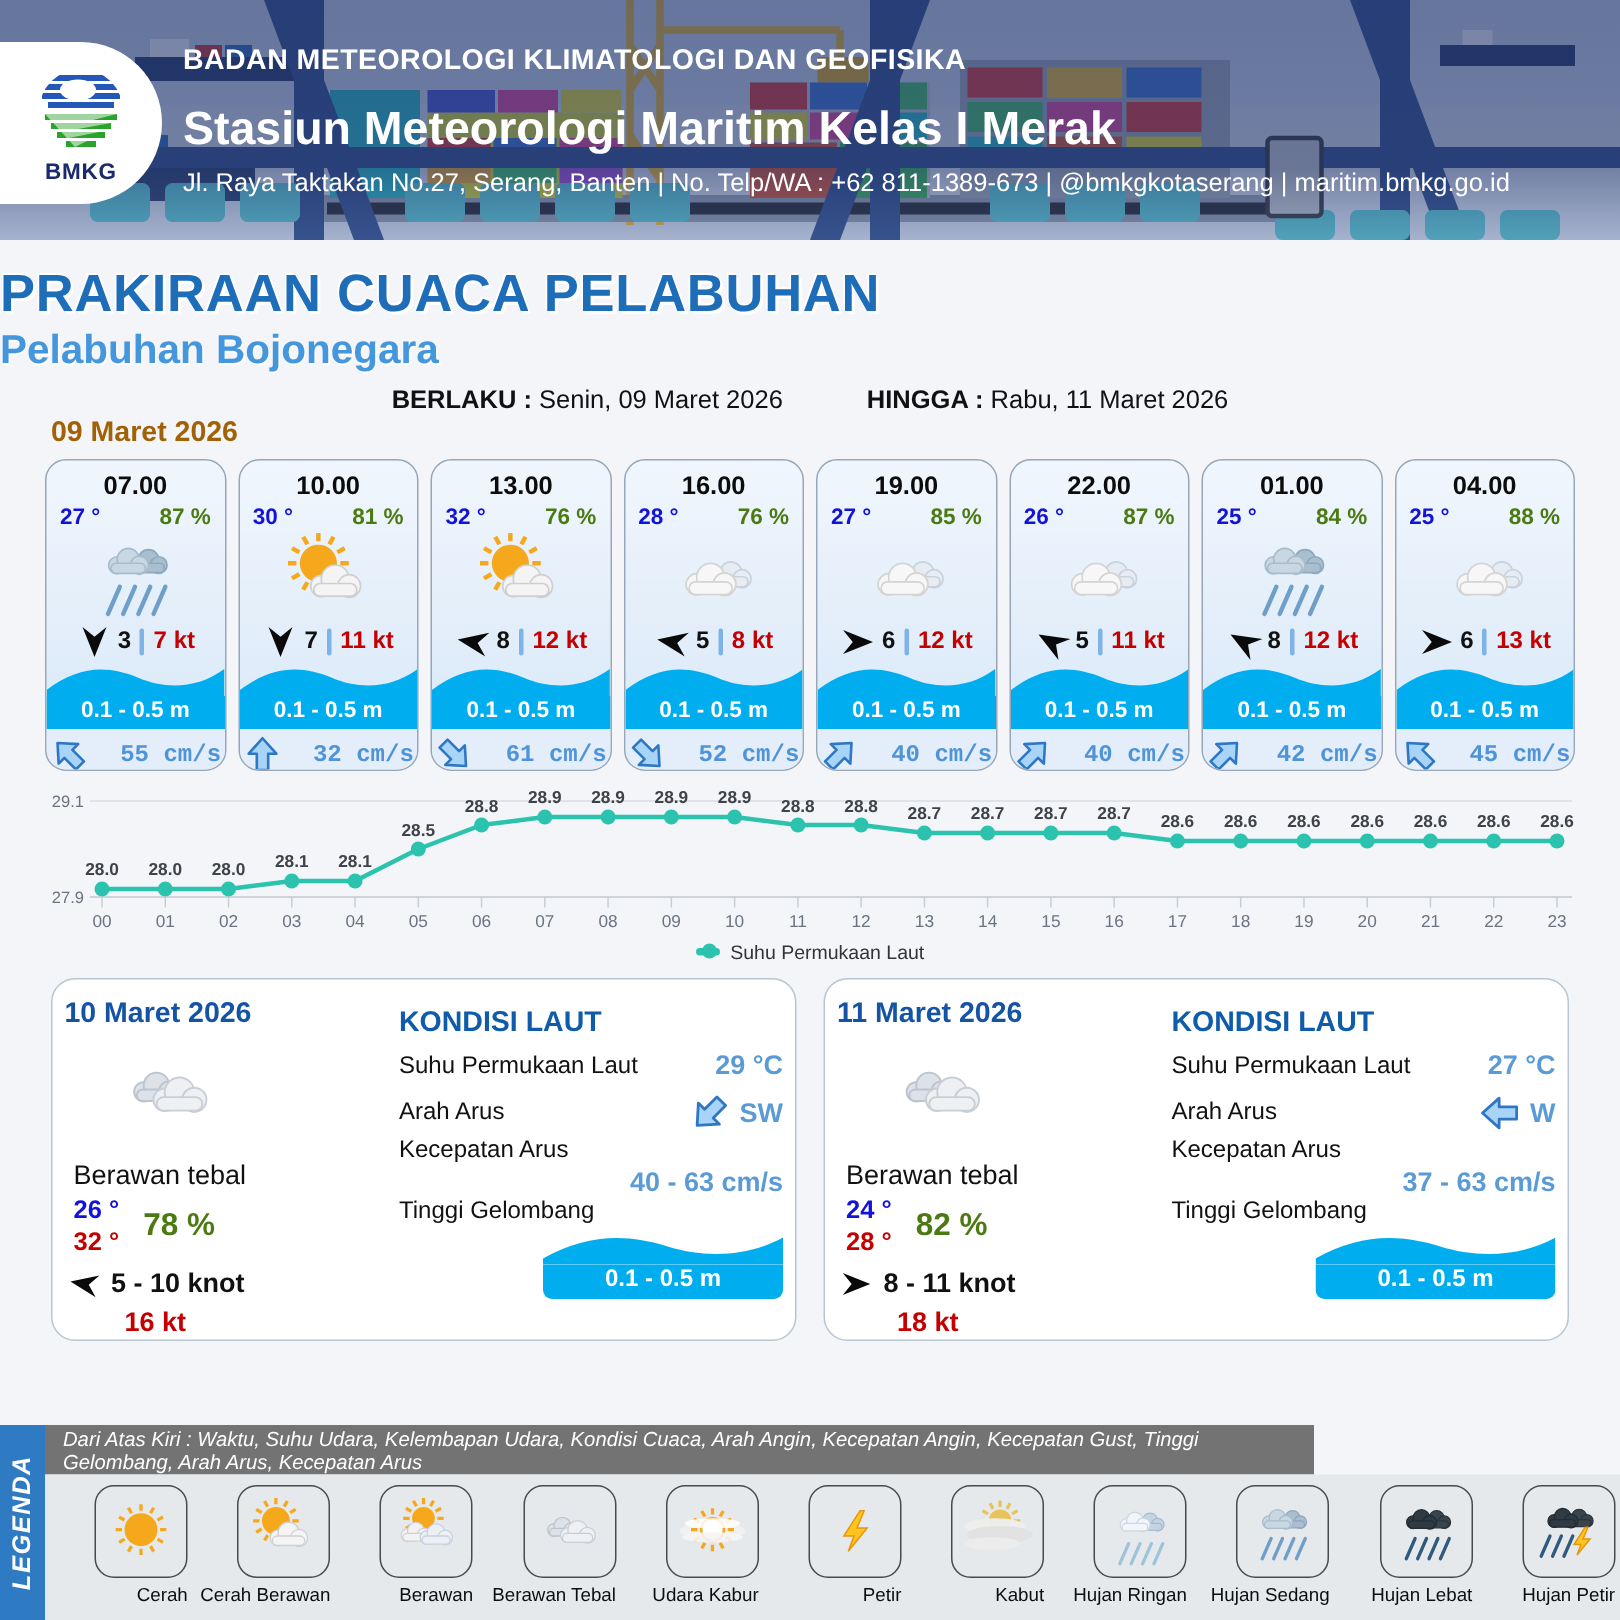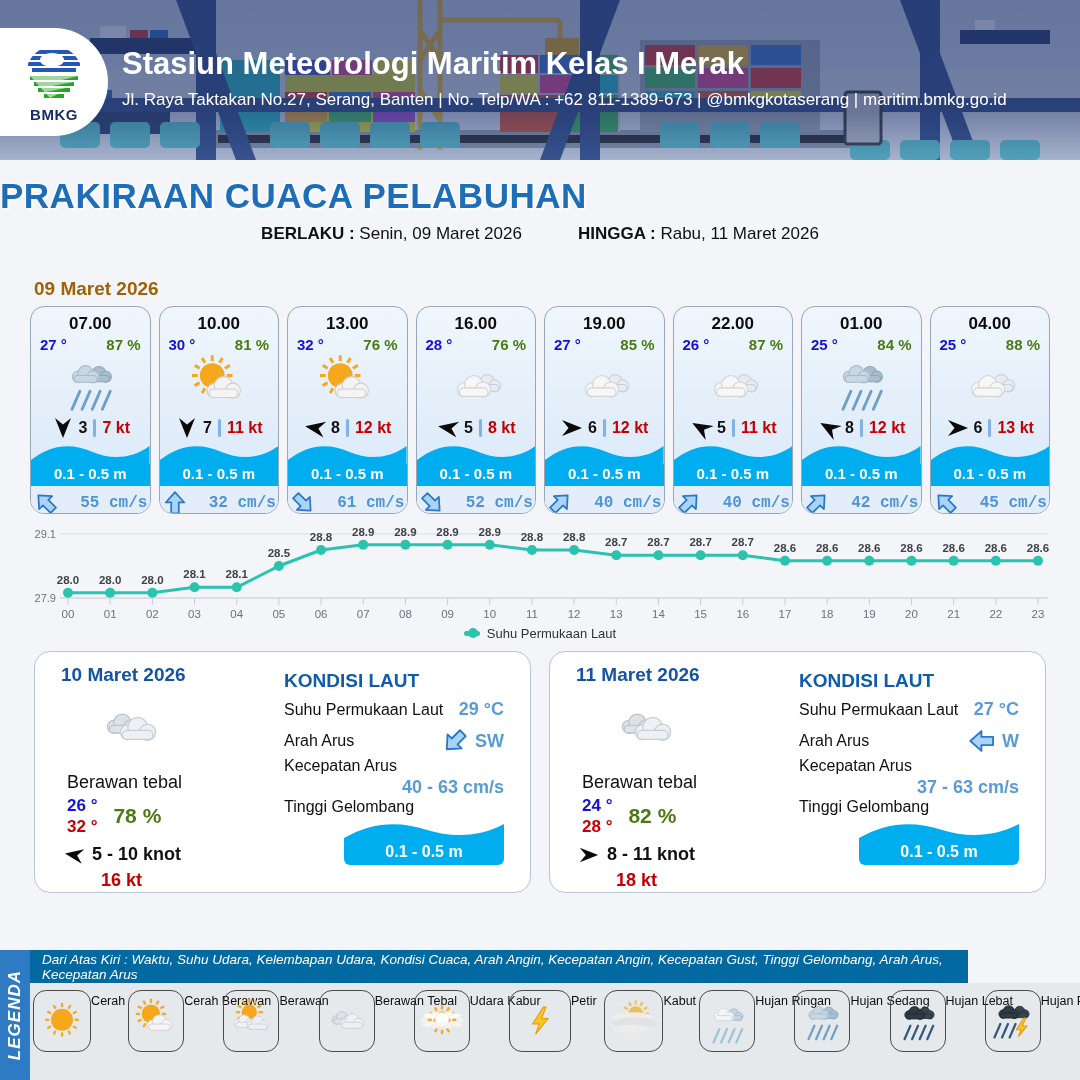--- a/index.html
+++ b/index.html
@@ -56,21 +56,21 @@
   .chart-section { padding:4px 26px 0 26px; }
   .chart-legend { display:flex; align-items:center; justify-content:center; gap:7px;
     font-size:13px; color:#333; margin-top:0px; }
   .legend-dot { width:16px; height:5px; background:#2bc3ae; border-radius:3px; position:relative; }
   .legend-dot::after { content:""; position:absolute; left:4px; top:-3px; width:10px; height:10px;
     border-radius:50%; background:#2bc3ae; }
 
   
   .day-section { display:flex; gap:18px; padding:10px 34px 0 34px; }
   .dcard { flex:1; background:#fff; border:1px solid #b9c6d2; border-radius:16px;
-    height:242px; padding:12px 26px; display:flex; }
+    height:242px; padding:12px 8px; display:flex; }
   .dc-left { width:215px; }
   .dc-date { font-size:19px; font-weight:bold; color:#1553a4; }
   .dc-icon { height:84px; display:flex; align-items:center; justify-content:flex-start; padding-left:28px; }
   .dc-cond { font-size:18px; color:#111; margin:2px 0 2px 6px; }
   .dc-temps { display:flex; align-items:center; gap:16px; margin-left:6px; }
   .dc-tcol { display:flex; flex-direction:column; font-size:17px; font-weight:bold; line-height:1.25; }
   .dc-tmin { color:#1212d9; } .dc-tmax { color:#c40000; }
   .dc-hum { font-size:21px; font-weight:bold; color:#4c7a12; }
   .dc-windrow { display:flex; align-items:center; gap:7px; margin:6px 0 0 2px;
     font-size:18px; font-weight:bold; color:#111; }
@@ -84,26 +84,26 @@
   .sea-speed { text-align:right; color:#5b9bd5; font-weight:bold; font-size:18px; margin-top:2px; }
   .sea-wavebox { width:160px; margin-left:auto; margin-top:2px; border-radius:0 0 6px 6px; overflow:hidden; }
   .sea-wavebox .wave-text { font-size:16px; }
 
   
   .legend-section { position:absolute; left:0; bottom:0; width:1080px; height:130px; }
   .legend-strip { position:absolute; left:0; top:0; width:30px; height:130px; background:#2e7bc4;
     display:flex; align-items:center; justify-content:center; z-index:2; }
   .legend-strip span { writing-mode:vertical-rl; transform:rotate(180deg); color:#fff;
     font-weight:bold; font-style:italic; font-size:17px; letter-spacing:1px; }
-  .legend-desc { position:absolute; left:0; top:0; width:968px; height:33px; background:#0369a1;
+  .legend-desc { position:absolute; left:0; top:0; width:876px; height:33px; background:#737373;
     color:#fff; font-style:italic; font-size:13.5px; display:flex; align-items:center;
     padding-left:42px; }
   .legend-items { position:absolute; left:30px; top:33px; width:1050px; height:97px;
     background:#e6e9ec; display:flex; justify-content:space-evenly; align-items:flex-start; padding-top:7px; }
-  .legend-item { display:flex; flex-direction:row; align-items:flex-start; width:92px; }
+  .legend-item { display:flex; flex-direction:column; align-items:flex-end; width:92px; }
   .legend-iconbox { width:62px; height:62px; border:1.6px solid #4a4a4a; border-radius:13px;
     display:flex; align-items:center; justify-content:center; }
   .legend-label { font-size:12.5px; color:#0d0d0d; margin-top:4px; white-space:nowrap; }
 </style>
 </head>
 <body>
 
 <div class="header">
   <svg class="illustration" viewBox="0 0 1080 160" preserveAspectRatio="none">
     <rect width="1080" height="160" fill="#c9d4e4"></rect>
@@ -213,27 +213,29 @@
             <rect x="12" y="40" width="40" height="4"></rect>
             <rect x="16" y="46" width="32" height="4"></rect>
             <rect x="22" y="52" width="20" height="4"></rect>
         </g>
         <path d="M8 34 L56 34 L40 38 L52 40 L30 44 L44 46 L24 50 L36 52 L28 56 Z" fill="#fff" opacity=".55"></path>
       </g>
     </svg>
     <div class="logo-text">BMKG</div>
   </div>
   <div class="header-text">
+    <div class="header-line1">BADAN METEOROLOGI KLIMATOLOGI DAN GEOFISIKA</div>
     <div class="header-line2">Stasiun Meteorologi Maritim Kelas I Merak</div>
     <div class="header-line3">Jl. Raya Taktakan No.27, Serang, Banten | No. Telp/WA : +62 811-1389-673 | @bmkgkotaserang | maritim.bmkg.go.id</div>
   </div>
 </div>
 
 <div class="title-section">
   <div class="main-title">PRAKIRAAN CUACA PELABUHAN</div>
+  <div class="sub-title">Pelabuhan Bojonegara</div>
   <div class="valid-row">
     <div><b>BERLAKU :</b> <span>Senin, 09 Maret 2026</span></div>
     <div><b>HINGGA :</b> <span>Rabu, 11 Maret 2026</span></div>
   </div>
 </div>
 
 <div class="forecast-section">
   <div class="forecast-date">09 Maret 2026</div>
   <div class="cards" id="cards">
       <div class="fcard">

